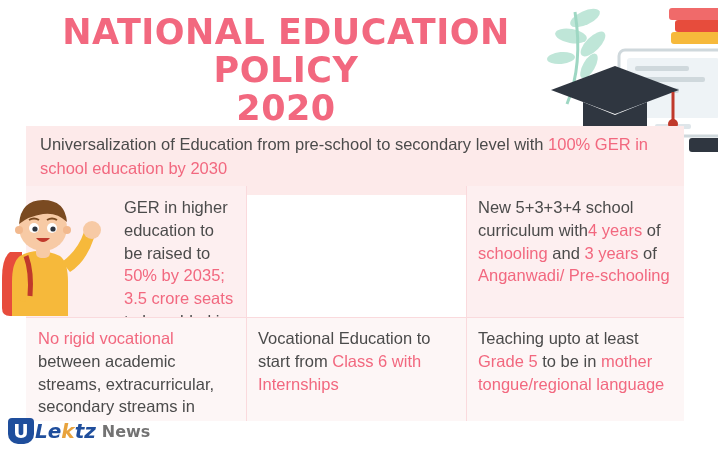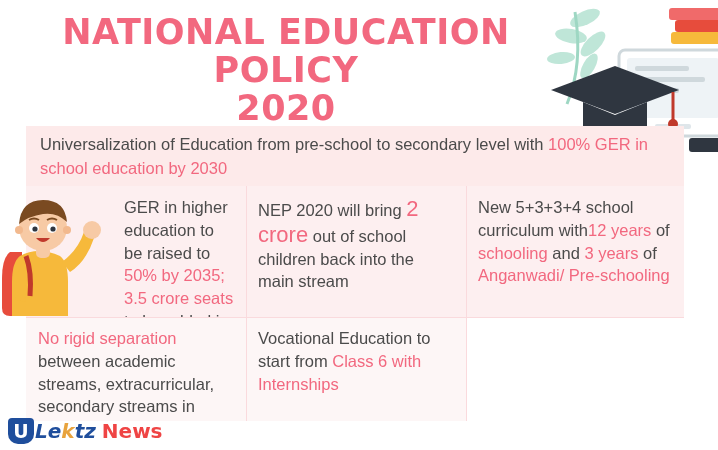--- a/index.html
+++ b/index.html
@@ -159,22 +159,22 @@
     font-weight: bold;
     font-size: 20px;
     color: #1f4e9c;
     line-height: 26px;
     font-style: italic;
   }
   .logo-text .k { color: #e8a33d; }
   .footer-news {
     font-family: "DejaVu Sans", sans-serif;
     font-weight: bold;
-    font-size: 20px;
-    color: #ef4444;
+    font-size: 16px;
+    color: #737373;
   }
 </style>
 </head>
 <body>
 
 <div id="infographic">
 
   <div class="title">
     <span>NATIONAL EDUCATION POLICY</span>
     <span class="line2">2020</span>
@@ -222,36 +222,36 @@
 
   <div class="banner">
     <span>Universalization of Education from pre-school to secondary level with </span><span class="pink">100% GER in school education by 2030</span>
   </div>
 
   <div class="grid">
     <div class="cell row1 col1 r1c1">
       <span>GER in higher education to be raised to </span><span class="pink">50% by 2035; 3.5 crore seats</span><span> to be added in higher education</span>
     </div>
 
-    <div class="cell row1 col2">
-      <span>NEP 2020 will bring </span><span class="big-pink">2 crore</span><span> out of school children back into the main stream</span>
-    </div>
 
     <div class="cell row1 col3">
-      <span>New 5+3+3+4 school curriculum with</span><span class="pink">12 years</span><span> of </span><span class="pink">schooling</span><span> and </span><span class="pink">3 years</span><span> of </span><span class="pink">Anganwadi/ Pre-schooling</span>
+      <span>New 5+3+3+4 school curriculum with</span><span class="pink">4 years</span><span> of </span><span class="pink">schooling</span><span> and </span><span class="pink">3 years</span><span> of </span><span class="pink">Anganwadi/ Pre-schooling</span>
     </div>
 
     <div class="cell row2 col1 r2c1">
-      <span class="pink">No rigid separation</span><span> between academic streams, extracurricular, secondary streams in</span>
+      <span class="pink">No rigid vocational</span><span> between academic streams, extracurricular, secondary streams in</span>
     </div>
 
     <div class="cell row2 col2">
       <span>Vocational Education to start from </span><span class="pink">Class 6 with Internships</span>
     </div>
 
+    <div class="cell row2 col3">
+      <span>Teaching upto at least </span><span class="pink">Grade 5</span><span> to be in </span><span class="pink">mother tongue/regional language</span>
+    </div>
 
     <div class="vdiv a"></div>
     <div class="vdiv b"></div>
     <div class="hdiv"></div>
   </div>
 
   <div class="boy">
     <svg width="110" height="135" viewBox="0 0 110 135" xmlns="http://www.w3.org/2000/svg">
 
       <path d="M10 62 q-8 6 -8 26 l0 30 q0 8 8 8 l12 0 l0 -64 z" fill="#e74c3c"></path>

